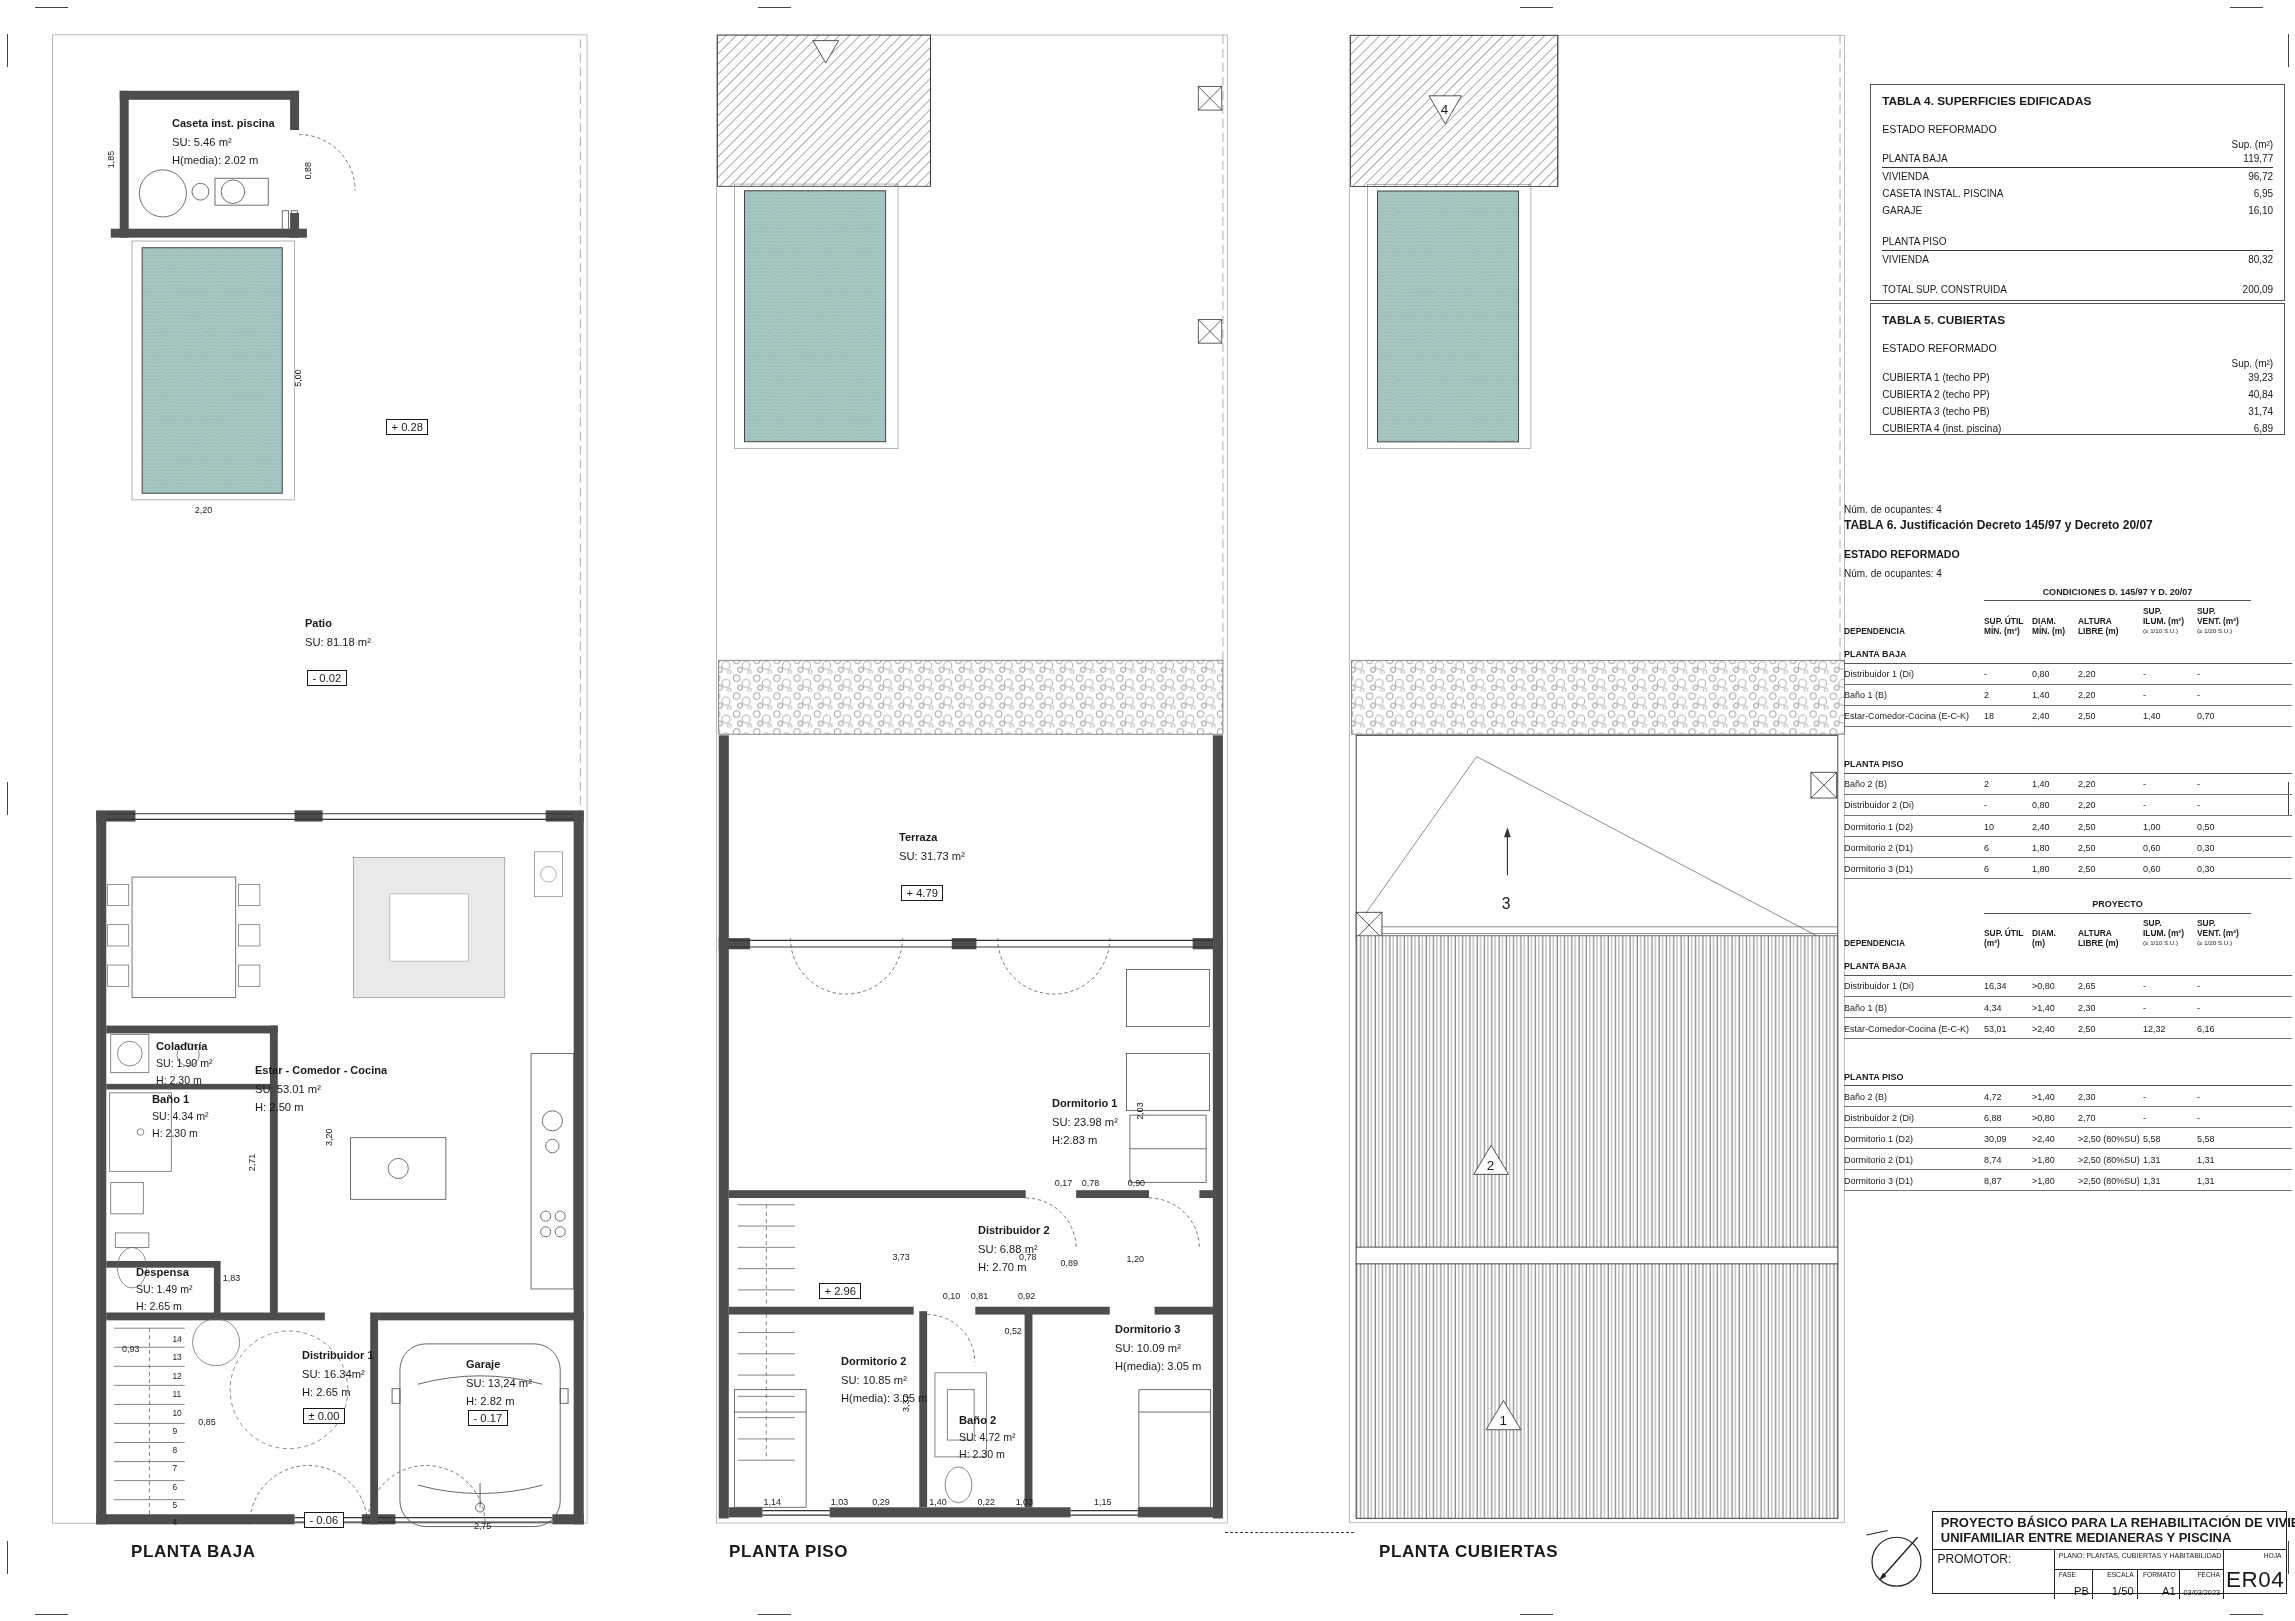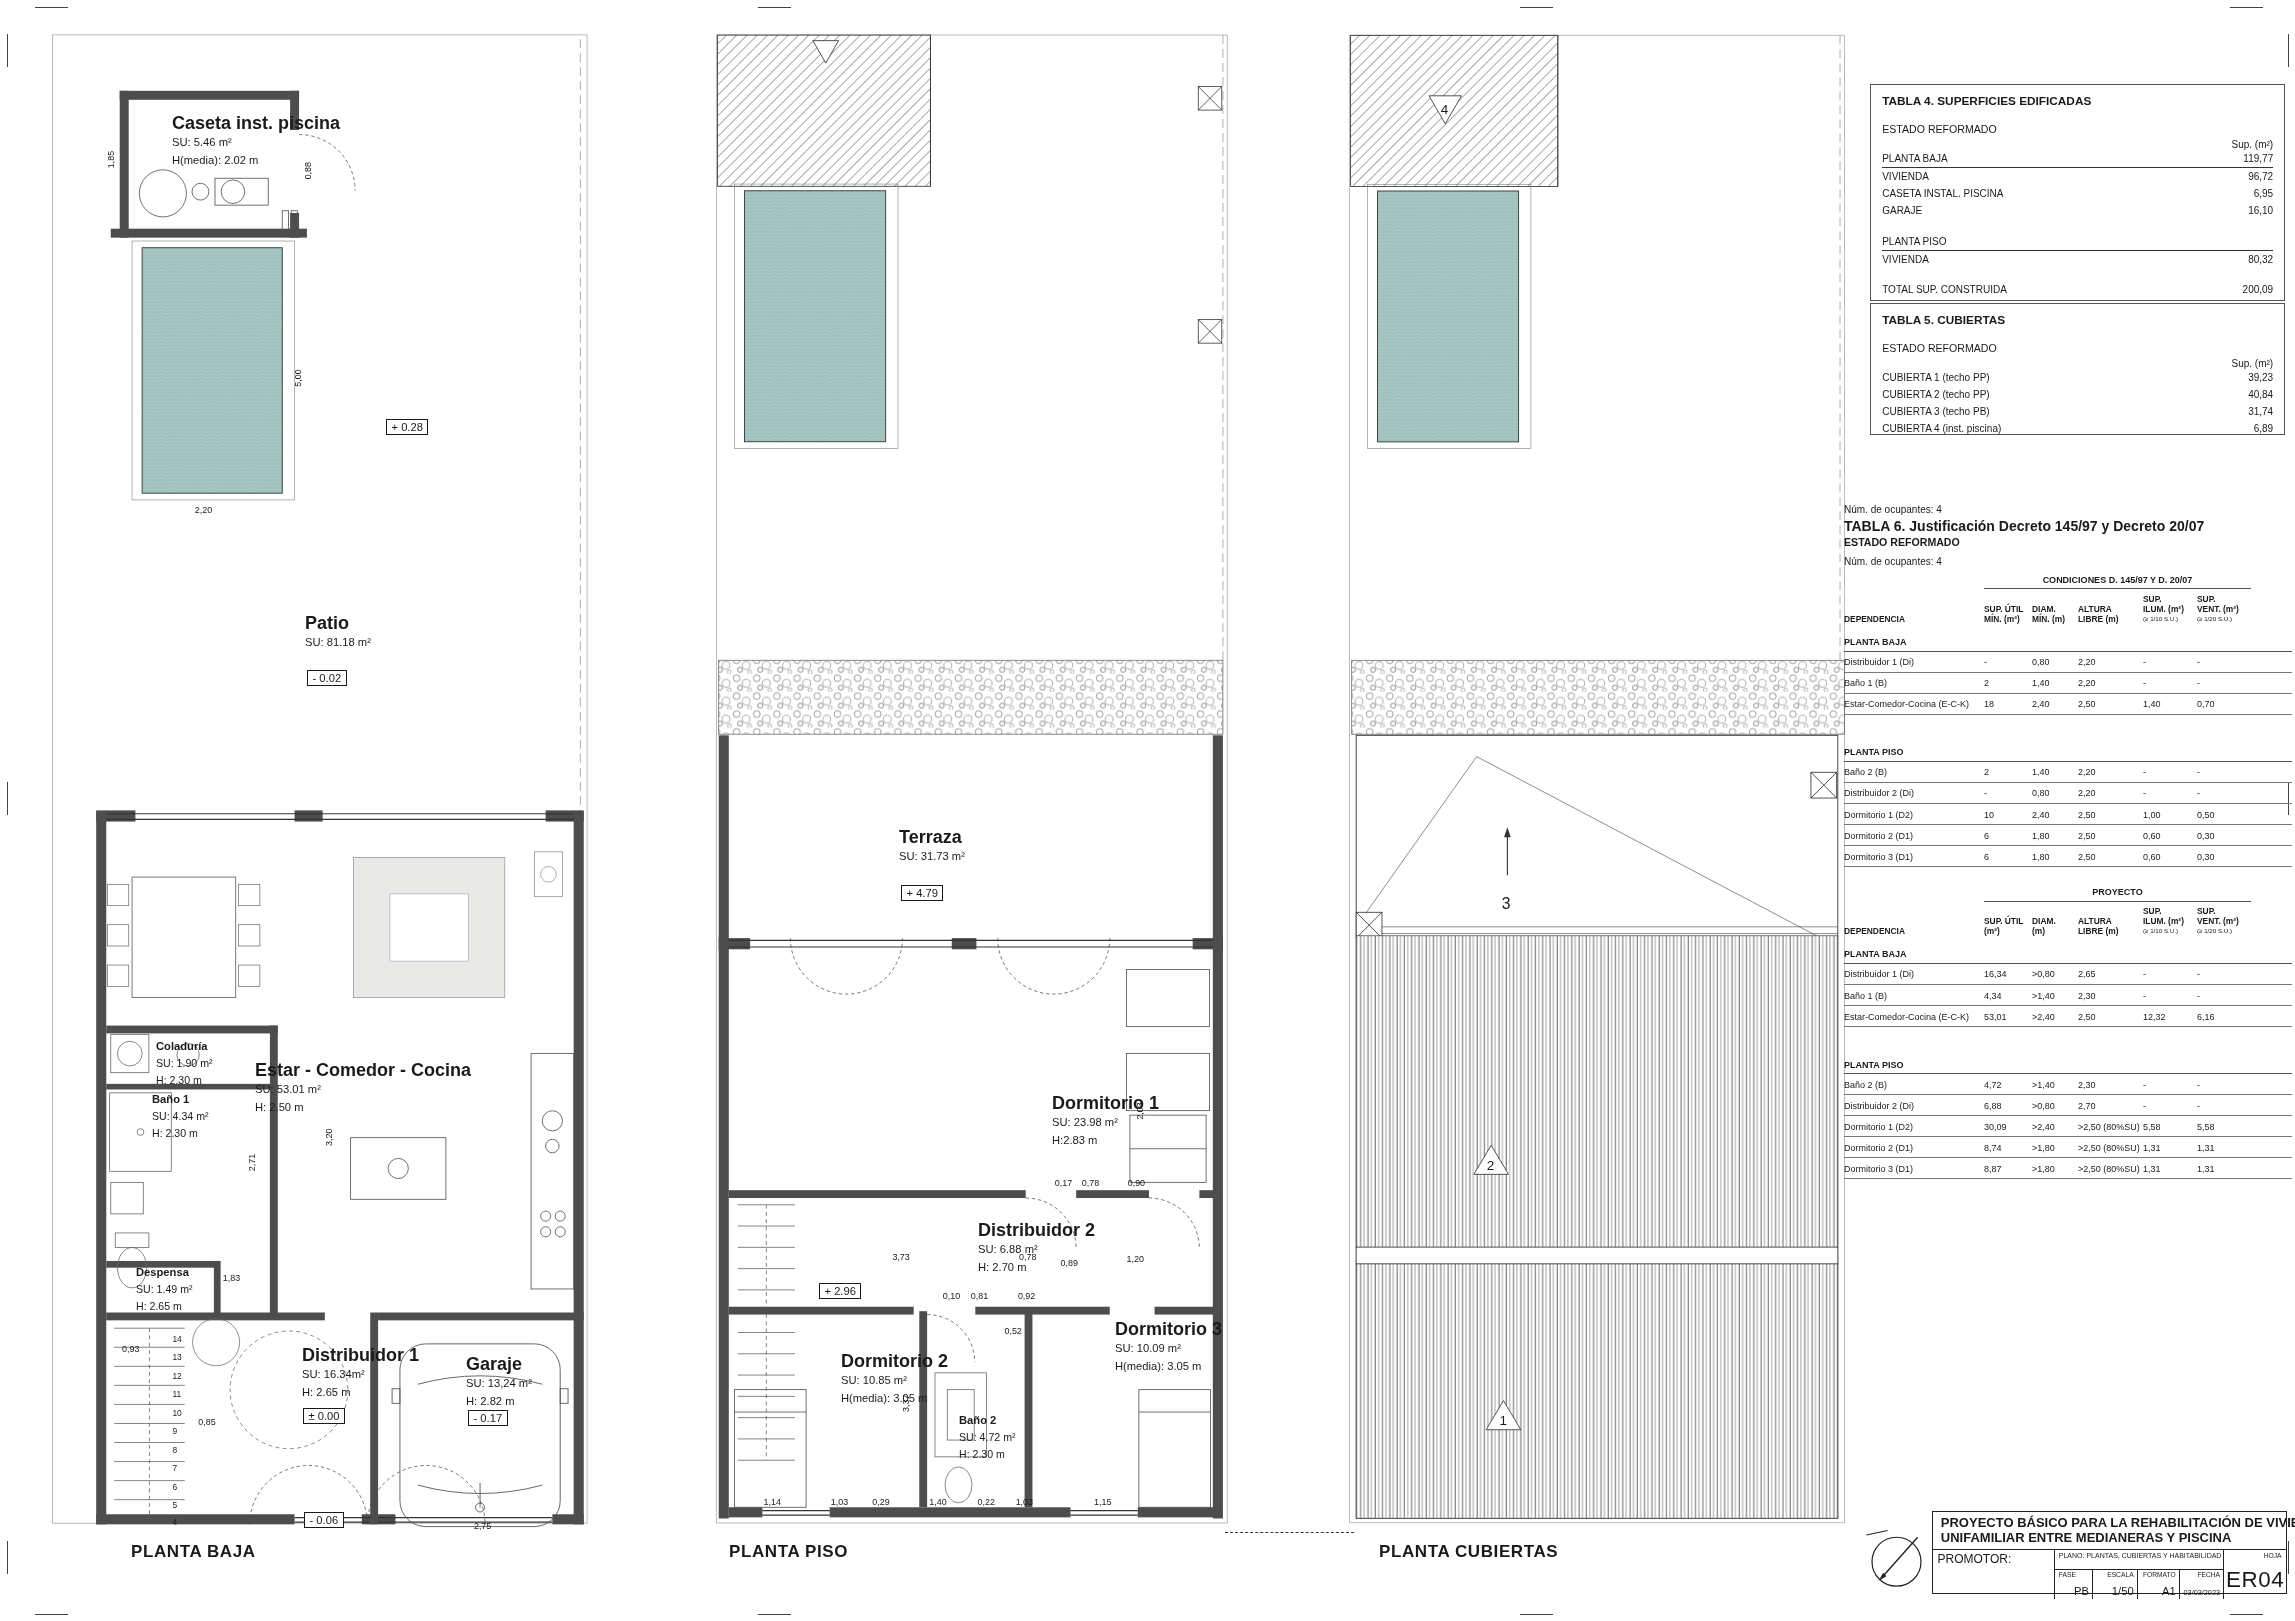--- a/index.html
+++ b/index.html
@@ -9,21 +9,21 @@
   svg{display:block;}
   svg text{font-family:"Liberation Sans", sans-serif;fill:#1a1a1a;}
 
   
   .reg{position:absolute;background:#444;}
   .reg.h{width:32.5px;height:1.1px;}
   .reg.v{width:1.1px;height:32.5px;}
 
   
   .room{position:absolute;line-height:18.5px;white-space:nowrap;}
-  .room .rn{font-weight:bold;font-size:18px;}
+  .room .rn{font-weight:bold;font-size:11px;}
   .room .rs{font-size:11.2px;}
   .room.sm{line-height:17px;}
   .room.sm .rn{font-size:11.2px;}
   .room.sm .rs{font-size:10.6px;}
 
   
   .lvl{position:absolute;border:1.1px solid #1a1a1a;background:#fff;font-size:11.2px;
        padding:1.1px 4.5px;white-space:nowrap;}
 
   .ptitle{position:absolute;font-weight:bold;font-size:17px;letter-spacing:0.6px;}
@@ -38,21 +38,21 @@
   .trow{display:flex;justify-content:space-between;font-size:10px;line-height:17px;}
   .trow .lab{}
   .trow .val{}
   .trow.rule{border-bottom:0.8px solid #333;}
   .trow.gap{margin-top:13.5px;}
 
   
   #t6{position:absolute;font-size:9.5px;}
   #t6 .line{margin-bottom:3.4px;}
   #t6 .occ{font-size:10px;margin-bottom:7.8px;}
-  #t6 .t6t{font-weight:bold;font-size:14px;margin-bottom:2px;}
+  #t6 .t6t{font-weight:bold;font-size:12px;margin-bottom:16px;}
   #t6 .t6s{font-weight:bold;font-size:10.6px;margin-bottom:7.8px;}
   .t6grid{display:grid;grid-template-columns:140px 48px 46px 65px 54px 54px;align-items:end;}
   .t6group{display:grid;grid-template-columns:140px 267px;margin-top:5.6px;}
   .t6group .gtxt{font-weight:bold;font-size:9px;text-align:center;
                  border-bottom:1.1px solid #555;padding-bottom:3.4px;}
   .t6head{margin-bottom:5.6px;}
   .t6head .hc{font-weight:bold;font-size:8.4px;line-height:10px;padding:4.5px 1.1px 0 0;white-space:pre-line;}
   .t6head .note{font-weight:normal;font-size:6.2px;display:block;}
   .t6sec{font-weight:bold;font-size:9px;border-bottom:0.8px solid #555;
          padding:7.8px 0 3.4px 0;margin-top:5.6px;}

